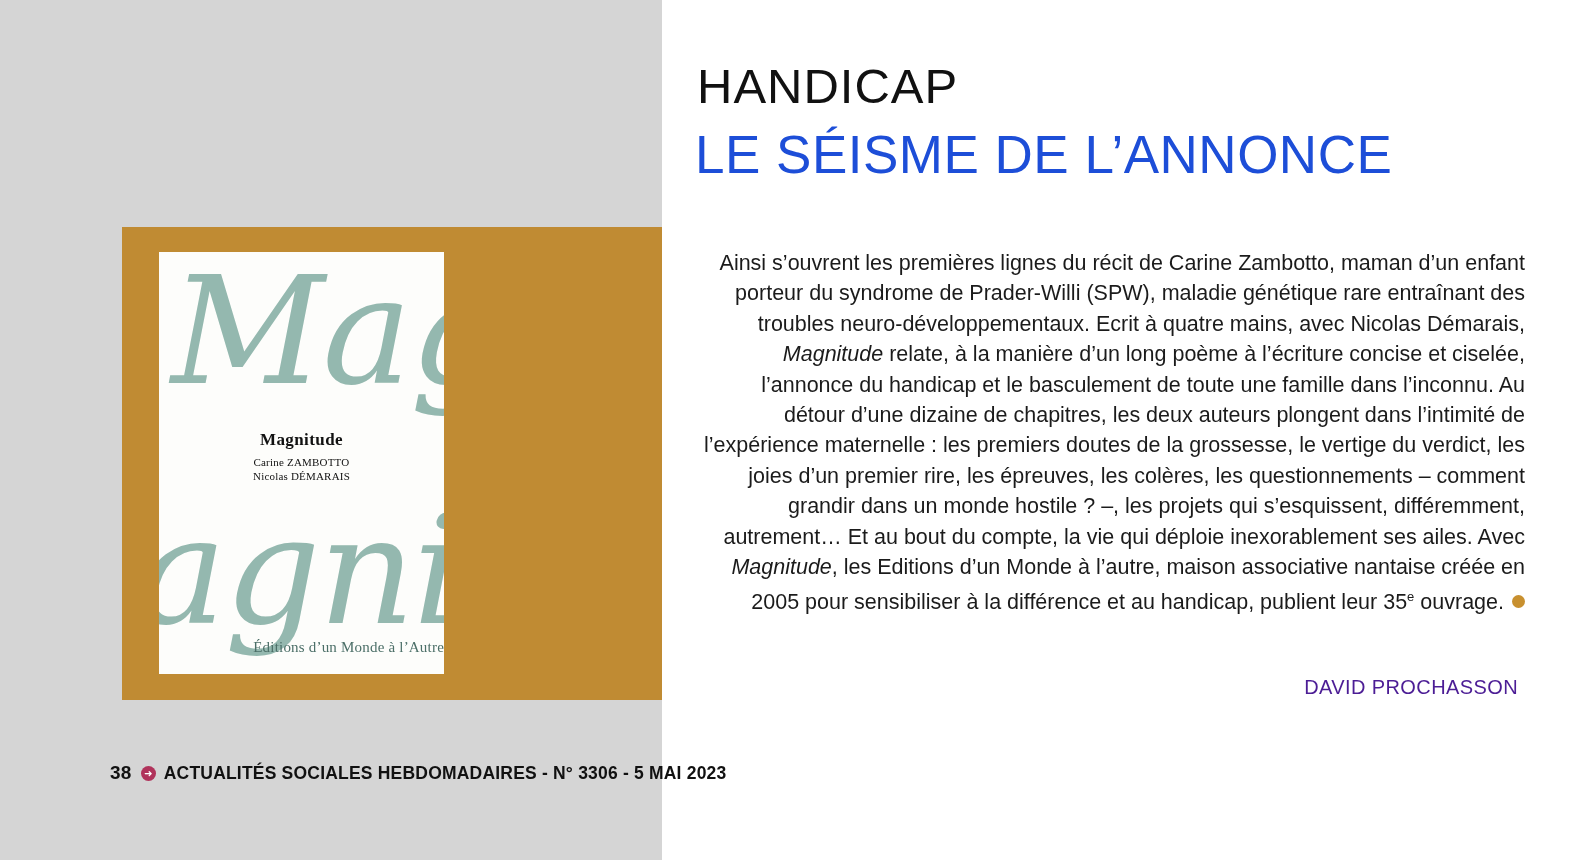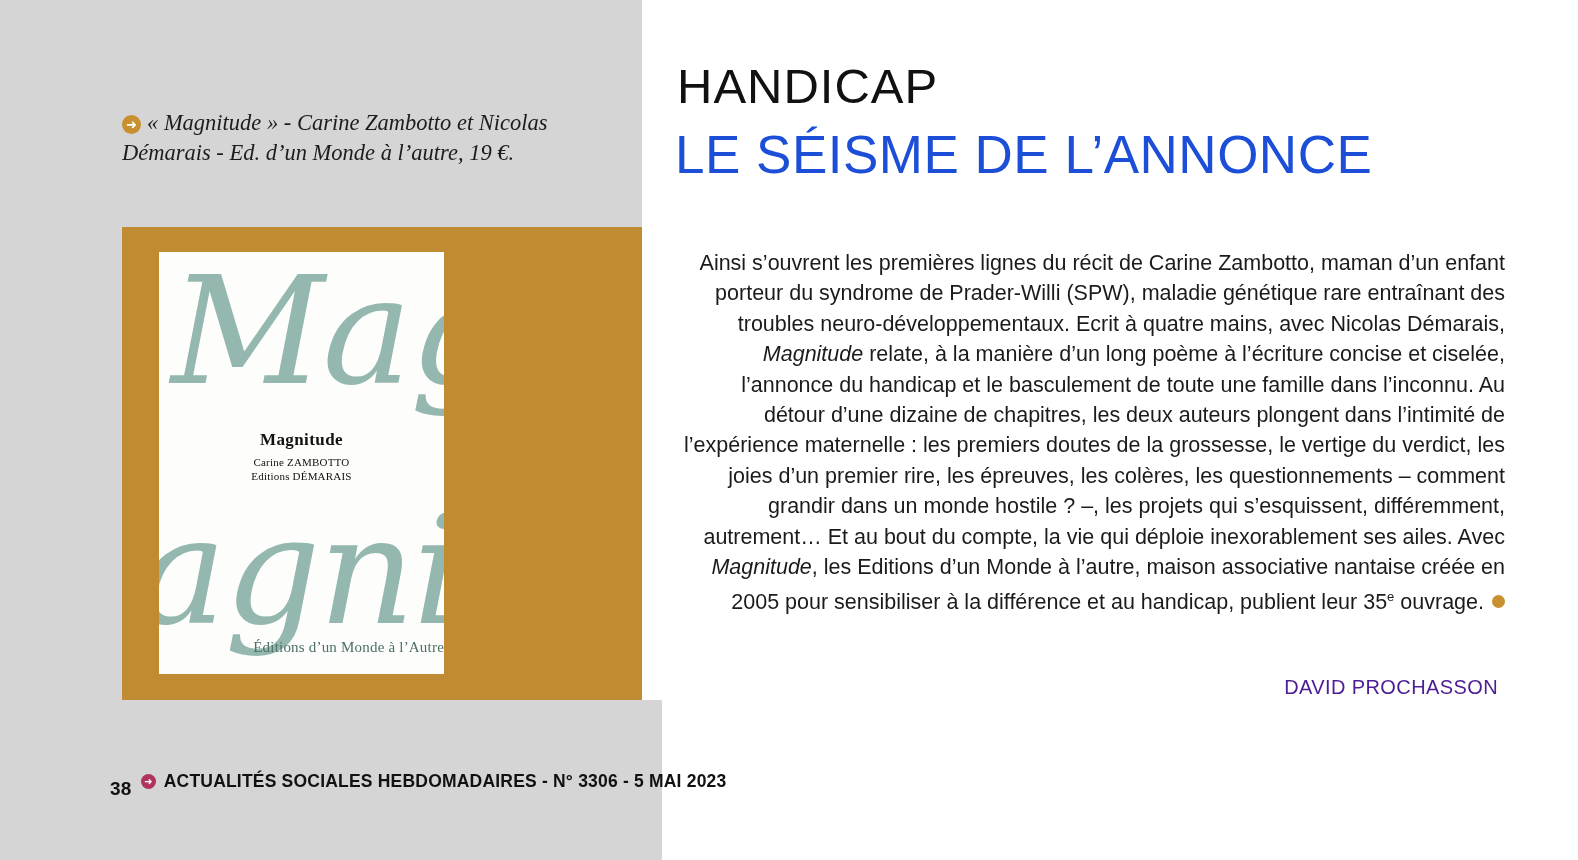--- a/index.html
+++ b/index.html
@@ -133,21 +133,20 @@
     top: 762px;
     display: flex;
     align-items: center;
     white-space: nowrap;
   }
   .footer .pagenum {
     font-size: 19px;
     font-weight: bold;
     color: #111111;
     letter-spacing: .3px;
-    margin-top: 16px;
   }
   .footer .farrow {
     display: inline-block;
     width: 15px;
     height: 15px;
     border-radius: 50%;
     background: #b0335b;
     color: #ffffff;
     font-family: "DejaVu Sans", sans-serif;
     font-size: 10px;
@@ -157,21 +156,21 @@
   }
   .footer .ftext {
     font-size: 17.5px;
     font-weight: bold;
     color: #111111;
     letter-spacing: .2px;
   }
   
   .right-col {
     position: absolute;
-    left: 642px;
+    left: 662px;
     top: 0;
     width: 916px;
     height: 700px;
     background: #ffffff;
   }
   .kicker {
     position: absolute;
     left: 35px;
     top: 58px;
     font-size: 49px;
@@ -236,32 +235,29 @@
     letter-spacing: .4px;
   }
 </style>
 </head>
 <body>
 
 <div class="page">
 
   <div class="left-col">
 
-    <div class="caption">
-      <span class="arrow">➜</span><span>« Magnitude » - Carine Zambotto et Nicolas Démarais - Ed. d’un Monde à l’autre, 19 €.</span>
-    </div>
 
     <div class="book-panel">
       <div class="book-cover">
         <div class="script-top">Magn</div>
         <div class="script-bottom">agnitu</div>
         <div class="cover-title">Magnitude</div>
         <div class="cover-authors">
           <div>Carine ZAMBOTTO</div>
-          <div>Editions DÉMARAIS</div>
+          <div>Nicolas DÉMARAIS</div>
         </div>
         <div class="cover-publisher">Éditions d’un Monde à l’Autre</div>
       </div>
     </div>
 
     <div class="footer">
       <span class="pagenum">38</span>
       <span class="farrow">➜</span>
       <span class="ftext">ACTUALITÉS SOCIALES HEBDOMADAIRES - N° 3306 - 5 MAI 2023</span>
     </div>

